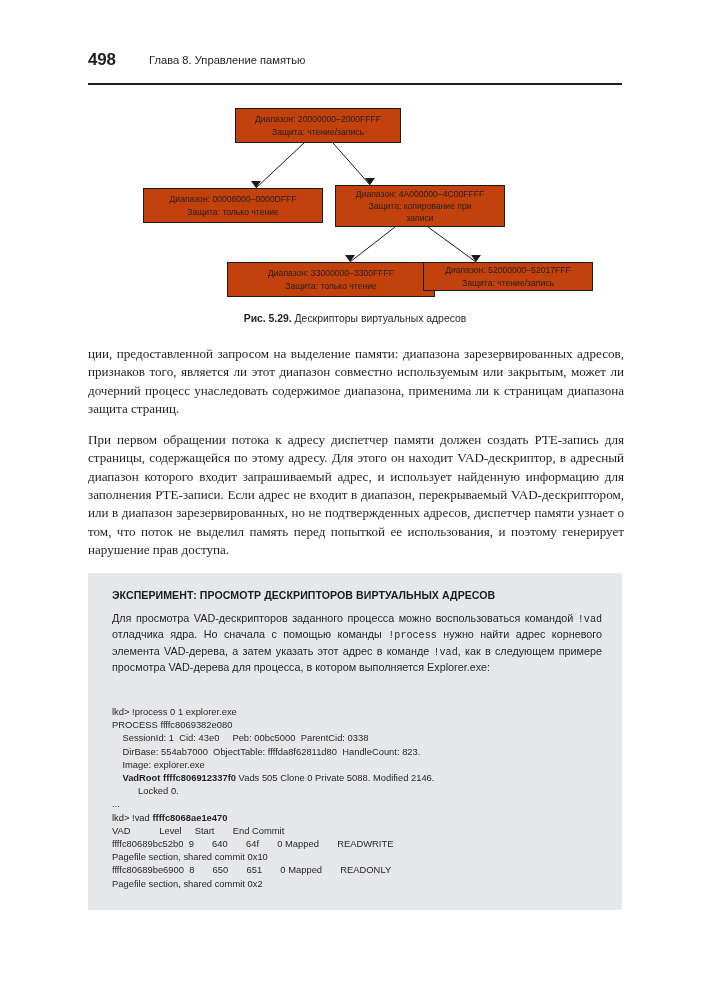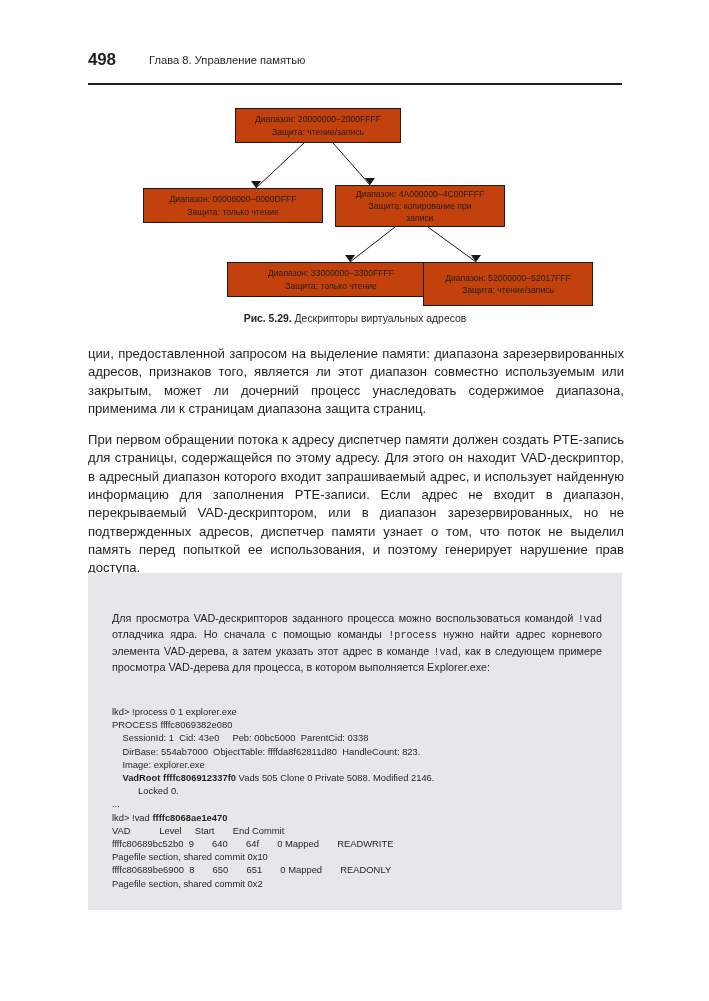--- a/index.html
+++ b/index.html
@@ -78,21 +78,21 @@
     line-height: 12.2px;
     color: #231f20;
     text-align: center;
   }
   .vad-box .ln { display: block; white-space: nowrap; }
 
   #box-root   { left: 147px; top: 8px;   width: 166px; height: 35px; }
   #box-left   { left: 55px;  top: 88px;  width: 180px; height: 35px; }
   #box-right  { left: 247px; top: 85px;  width: 170px; height: 42px; }
   #box-bl     { left: 139px; top: 162px; width: 208px; height: 35px; }
-  #box-br     { left: 335px; top: 162px; width: 170px; height: 44px; }
+  #box-br     { left: 335px; top: 162px; width: 170px; height: 29px; }
 
   
   .fig-caption {
     position: absolute;
     left: 88px;
     top: 313px;
     width: 534px;
     text-align: center;
     font-family: "Liberation Sans", sans-serif;
     font-size: 10.4px;
@@ -101,21 +101,21 @@
   .fig-caption b { font-weight: bold; text-align: center; }
 
   
   .body-col {
     position: absolute;
     left: 88px;
     top: 345px;
     width: 536px;
   }
   .para {
-    font-family: Liberation Sans, sans-serif;
+    font-family: Liberation Serif, serif;
     font-size: 13.1px;
     line-height: 18.3px;
     text-align: justify;
     text-align-last: left;
     margin: 0 0 12px 0;
     color: #231f20;
     hyphens: manual;
   }
   .para.second { margin-top: 13px; }
 
@@ -222,20 +222,21 @@
 <div class="fig-caption">
   <b>Рис. 5.29.</b><span> Дескрипторы виртуальных адресов</span>
 </div>
 
 <div class="body-col">
   <p class="para">ции, предоставленной запросом на выделение памяти: диапазона зарезервированных адресов, признаков того, является ли этот диапазон совместно используемым или закрытым, может ли дочерний процесс унаследовать содержимое диапазона, применима ли к страницам диапазона защита страниц.</p>
   <p class="para second">При первом обращении потока к адресу диспетчер памяти должен создать PTE-запись для страницы, содержащейся по этому адресу. Для этого он находит VAD-дескриптор, в адресный диапазон которого входит запрашиваемый адрес, и использует найденную информацию для заполнения PTE-записи. Если адрес не входит в диапазон, перекрываемый VAD-дескриптором, или в диапазон зарезервированных, но не подтвержденных адресов, диспетчер памяти узнает о том, что поток не выделил память перед попыткой ее использования, и поэтому генерирует нарушение прав доступа.</p>
 </div>
 
 <div class="experiment">
+  <div class="exp-title">ЭКСПЕРИМЕНТ: ПРОСМОТР ДЕСКРИПТОРОВ ВИРТУАЛЬНЫХ АДРЕСОВ</div>
 
   <div class="exp-para">
     <span>Для просмотра VAD-дескрипторов заданного процесса можно воспользоваться командой </span><span class="cmd">!vad</span><span> отладчика ядра. Но сначала с помощью команды </span><span class="cmd">!process</span><span> нужно найти адрес корневого элемента VAD-дерева, а затем указать этот адрес в команде </span><span class="cmd">!vad</span><span>, как в следующем примере просмотра VAD-дерева для процесса, в котором выполняется Explorer.exe:</span>
   </div>
 
   <div class="code"><span>lkd&gt; !process 0 1 explorer.exe</span>
 <span>PROCESS ffffc8069382e080</span>
 <span>    SessionId: 1  Cid: 43e0     Peb: 00bc5000  ParentCid: 0338</span>
 <span>    DirBase: 554ab7000  ObjectTable: ffffda8f62811d80  HandleCount: 823.</span>
 <span>    Image: explorer.exe</span>

